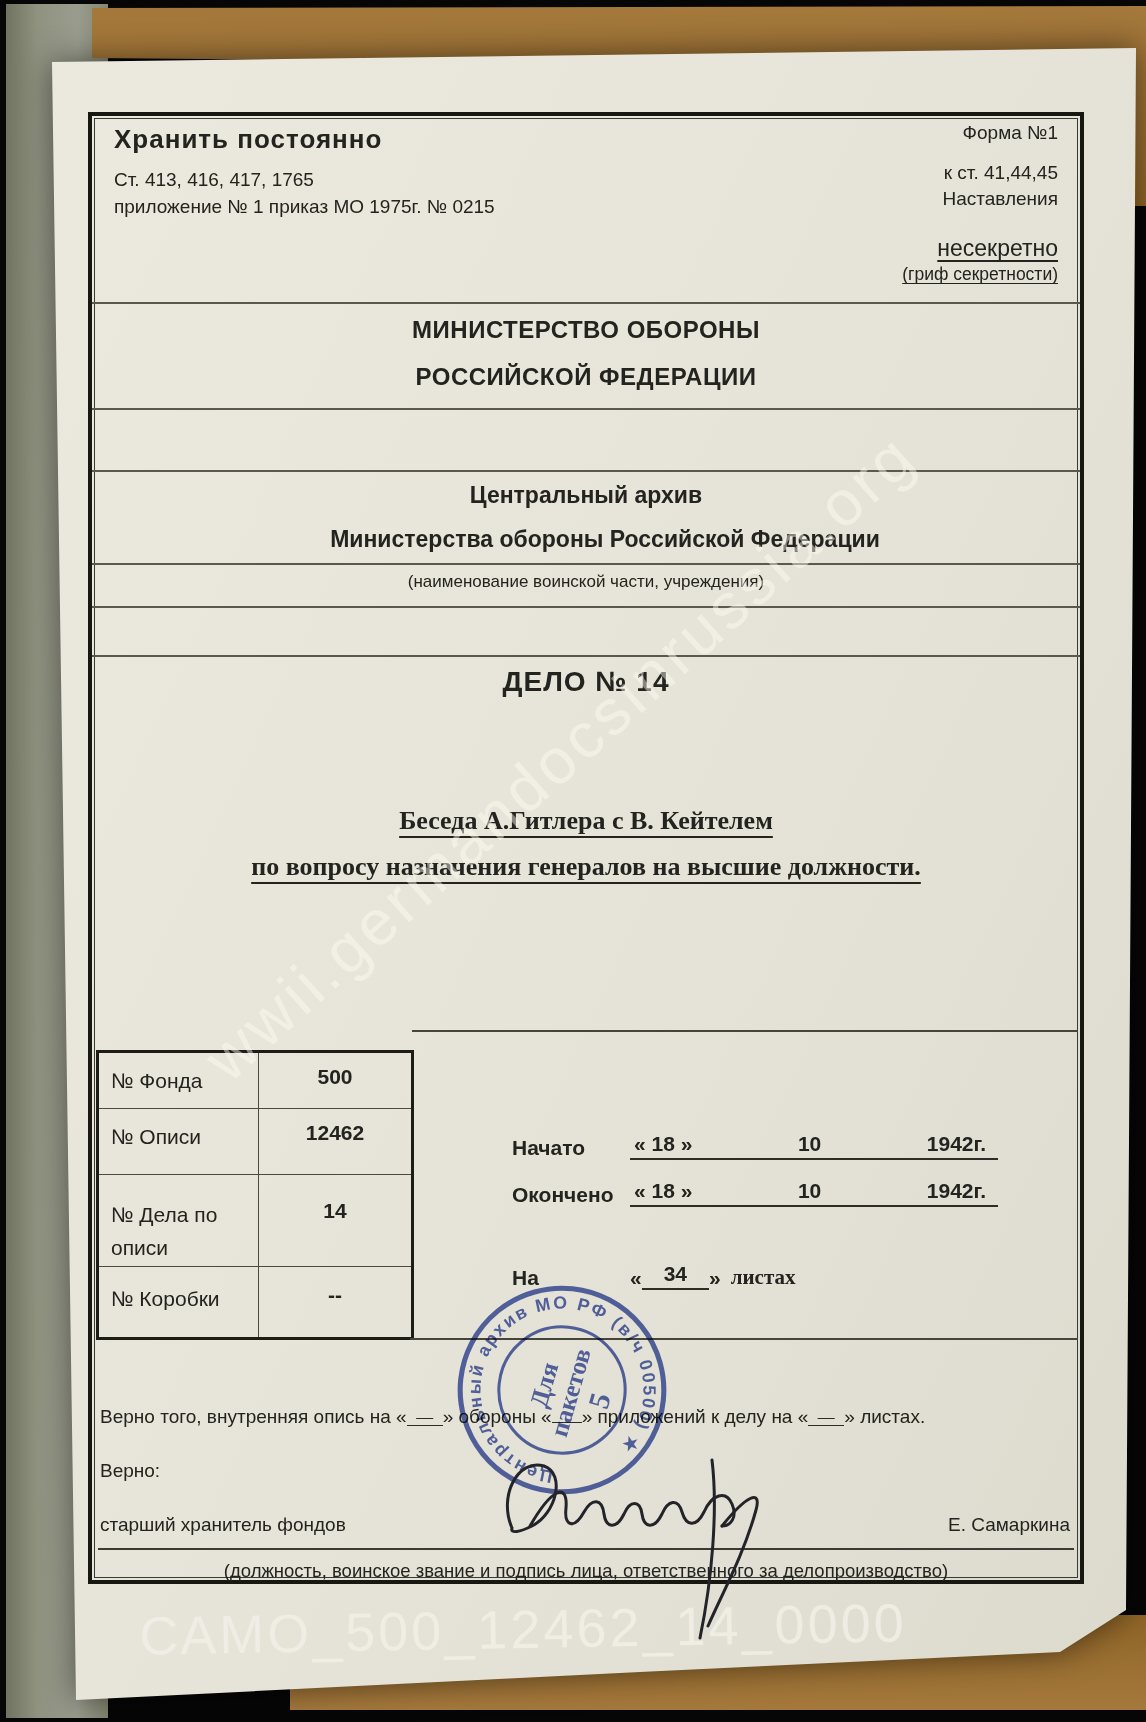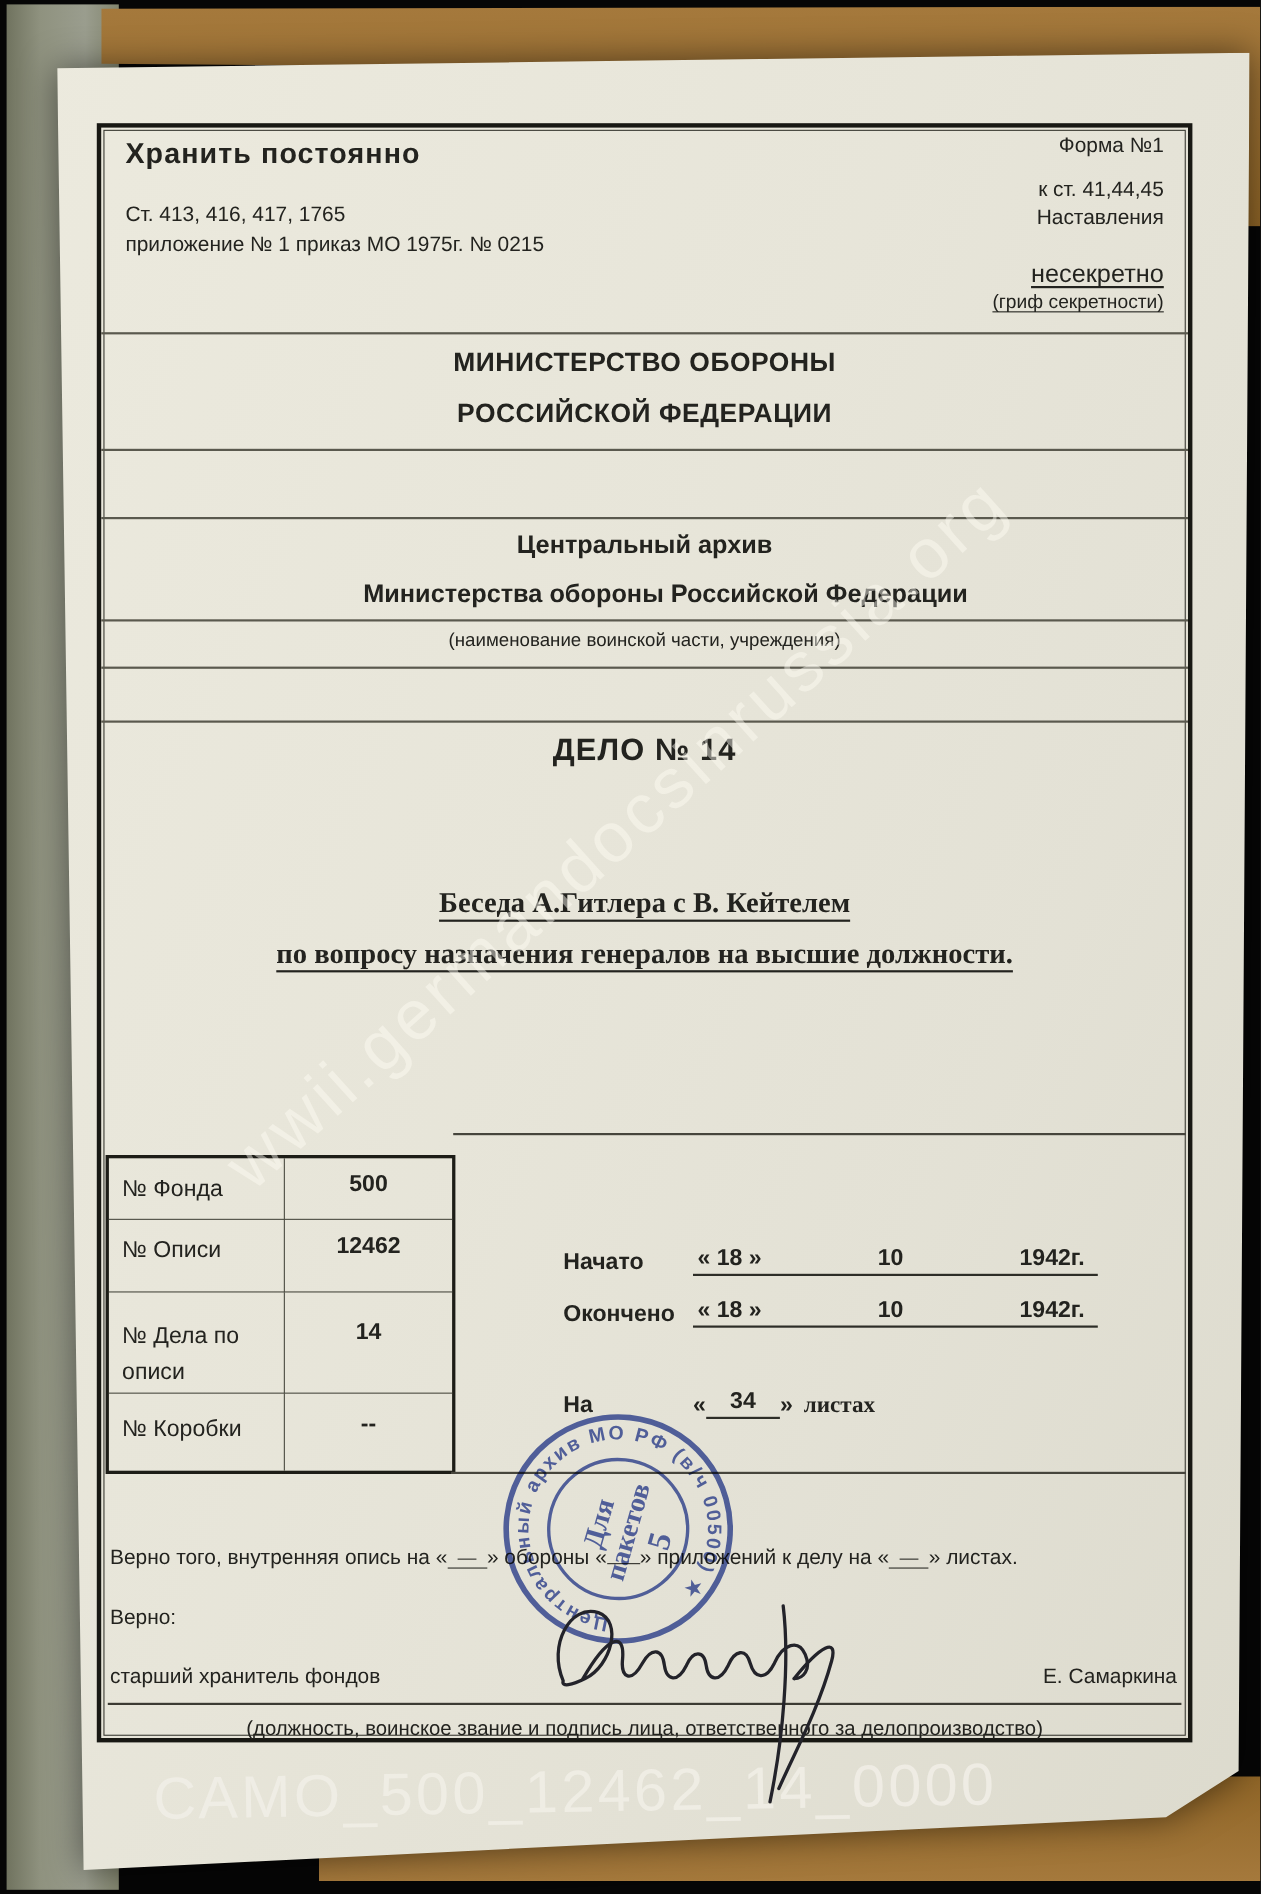--- a/index.html
+++ b/index.html
@@ -53,21 +53,21 @@
 
   <div class="abs paper-wrap">
     <div class="paper"></div>
   </div>
 
   <div class="form">
     <div class="form-inner"></div>
 
     <div class="abs" style="left:22px;top:8px;">
       <div class="b" style="font-size:26px;letter-spacing:1px;">Хранить  постоянно</div>
-      <div style="font-size:19px;margin-top:28px;line-height:1.4;">Ст. 413, 416, 417, 1765</div>
+      <div style="font-size:19px;margin-top:12px;line-height:1.4;">Ст. 413, 416, 417, 1765</div>
       <div style="font-size:19px;line-height:1.4;">приложение № 1 приказ МО 1975г.  № 0215</div>
     </div>
 
     <div class="abs" style="right:22px;top:6px;text-align:right;">
       <div style="font-size:19px;margin-bottom:16px;">Форма №1</div>
       <div style="font-size:19px;line-height:1.35;">к ст. 41,44,45</div>
       <div style="font-size:19px;line-height:1.35;margin-bottom:24px;">Наставления</div>
       <div style="font-size:23px;text-decoration:underline;text-underline-offset:4px;">несекретно</div>
       <div style="font-size:17.5px;margin-top:2px;text-decoration:underline;text-underline-offset:3px;">(гриф секретности)</div>
     </div>

